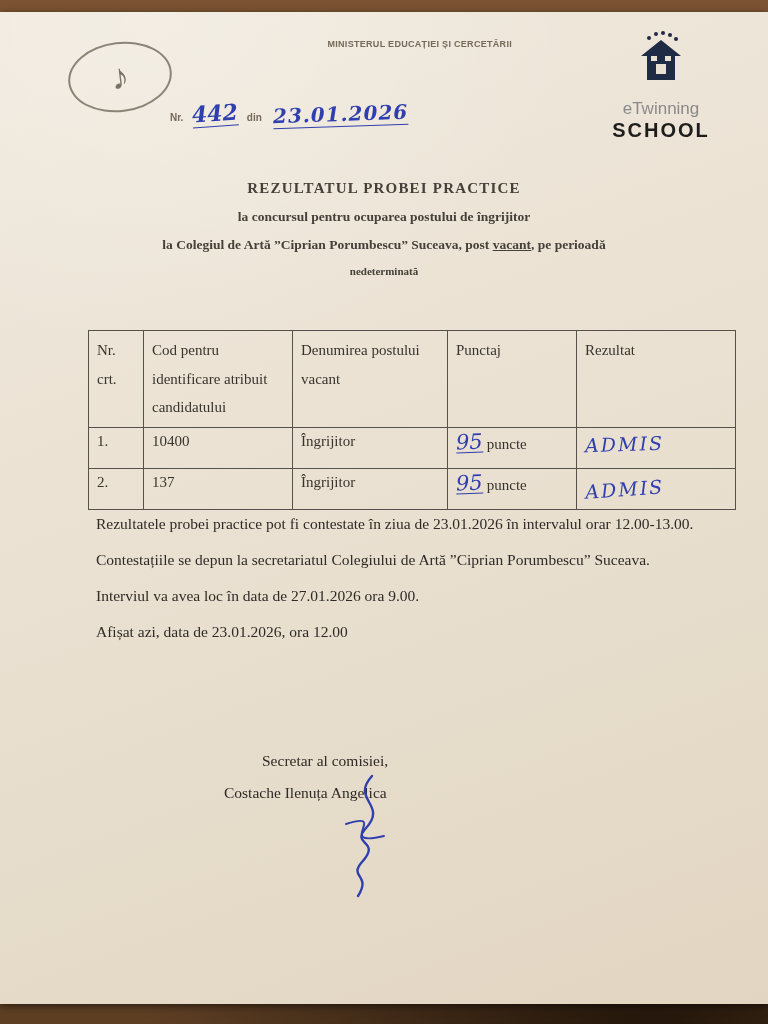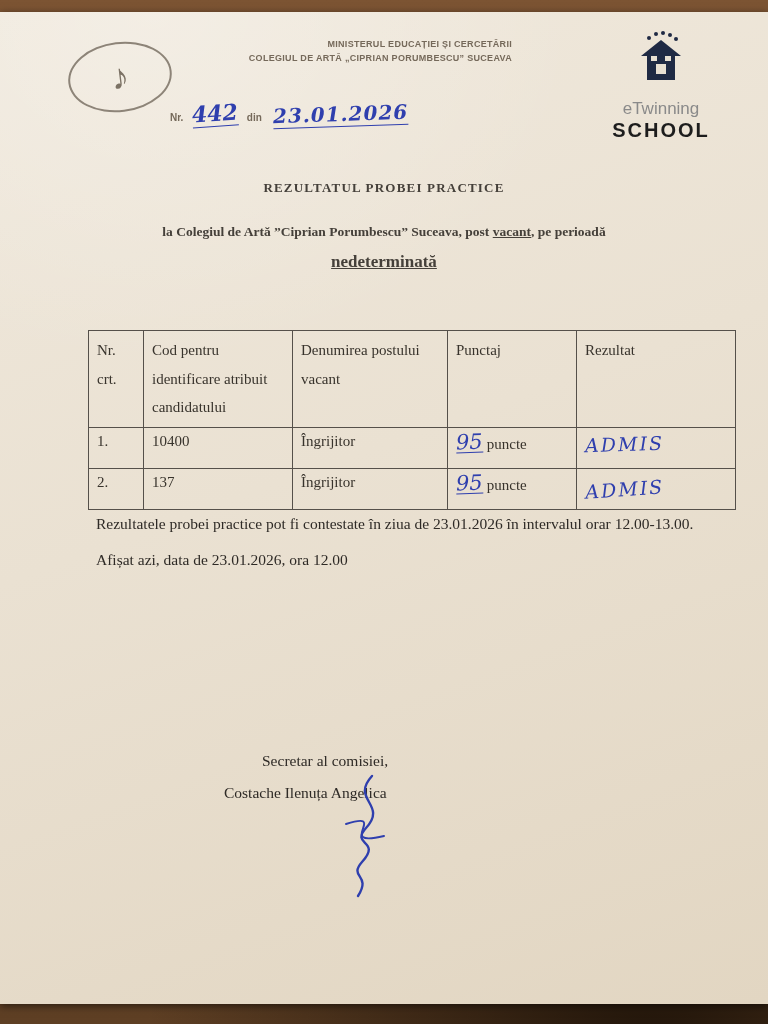--- a/index.html
+++ b/index.html
@@ -51,24 +51,24 @@
     font-family:"Liberation Sans",sans-serif;
   }
   .etw .name{color:#8a8a8a;font-size:17px;margin-top:13px;}
   .etw .school{color:#1d1d1d;font-size:20px;font-weight:700;letter-spacing:2px;}
 
   
   .title-block{
     position:absolute;left:0;top:168px;width:100%;text-align:center;
     color:#45403a;font-weight:700;
   }
-  .title-block .t1{font-size:13px;letter-spacing:1.2px;margin-bottom:28px;}
+  .title-block .t1{font-size:15px;letter-spacing:1.2px;margin-bottom:12px;}
   .title-block .t2{font-size:13.5px;margin-bottom:12px;}
   .title-block .t3{font-size:13.5px;margin-bottom:12px;}
-  .title-block .t4{font-size:17px;text-decoration:underline;}
+  .title-block .t4{font-size:11px;}
   .u{text-decoration:underline;}
 
   
   table.results{
     position:absolute;left:88px;top:318px;
     border-collapse:collapse;table-layout:fixed;
     color:#38332c;font-size:15px;
   }
   table.results th,table.results td{
     border:1.5px solid #55504a;vertical-align:top;
@@ -107,21 +107,20 @@
 <div class="photo">
   <div class="paper">
 
     <div class="hdr">
       <div class="note-logo">
         <span>♪</span>
       </div>
 
       <div class="inst">
         <div>MINISTERUL EDUCAȚIEI ȘI CERCETĂRII</div>
-        <div>COLEGIUL DE ARTĂ „CIPRIAN PORUMBESCU” SUCEAVA</div>
       </div>
 
       <div class="nr-line">
         <span>Nr.</span>
         <span class="hand nr-value">442</span>
         <span>din</span>
         <span class="hand date-value">23.01.2026</span>
       </div>
 
       <div class="etw">
@@ -136,20 +135,21 @@
           <rect x="22" y="26" width="6" height="5" fill="#e8e0d2"></rect>
           <rect x="36" y="26" width="6" height="5" fill="#e8e0d2"></rect>
         </svg>
         <div class="name">eTwinning</div>
         <div class="school">SCHOOL</div>
       </div>
     </div>
 
     <div class="title-block">
       <div class="t1">REZULTATUL PROBEI PRACTICE</div>
+      <div class="t2">la concursul pentru ocuparea postului  de îngrijitor</div>
       <div class="t3"><span>la Colegiul de Artă ”Ciprian Porumbescu” Suceava, post </span><span class="u">vacant</span><span>, pe perioadă</span></div>
       <div class="t4">nedeterminată</div>
     </div>
 
     <table class="results">
       <thead>
         <tr>
           <th class="c1">Nr. crt.</th>
           <th class="c2">Cod pentru identificare atribuit candidatului</th>
           <th class="c3">Denumirea postului vacant</th>
@@ -170,20 +170,22 @@
           <td class="c2">137</td>
           <td class="c3">Îngrijitor</td>
           <td class="c4"><span class="hand pts">95</span><span>puncte</span></td>
           <td class="c5"><span class="hand admis">ADMIS</span></td>
         </tr>
       </tbody>
     </table>
 
     <div class="paras">
       <p>Rezultatele probei practice pot fi contestate în ziua de  23.01.2026  în intervalul orar  12.00-13.00.</p>
+      <p>Contestațiile se depun la secretariatul Colegiului de Artă ”Ciprian Porumbescu” Suceava.</p>
+      <p>Interviul va avea loc în data de  27.01.2026  ora 9.00.</p>
       <p>Afișat azi, data de 23.01.2026, ora 12.00</p>
     </div>
 
     <div class="sig">
       <div class="s1">Secretar al comisiei,</div>
       <div class="s2">Costache Ilenuța Angelica</div>
       <svg class="scribble" width="110" height="130" viewBox="0 0 110 130">
         <path d="M62 6 C 40 30, 78 34, 56 58 C 40 76, 72 70, 52 92 C 38 108, 62 104, 48 126" fill="none" stroke="#2f3fae" stroke-width="2.4" stroke-linecap="round"></path>
         <path d="M36 54 C 80 40, 24 78, 74 66" fill="none" stroke="#2f3fae" stroke-width="2" stroke-linecap="round"></path>
       </svg>

